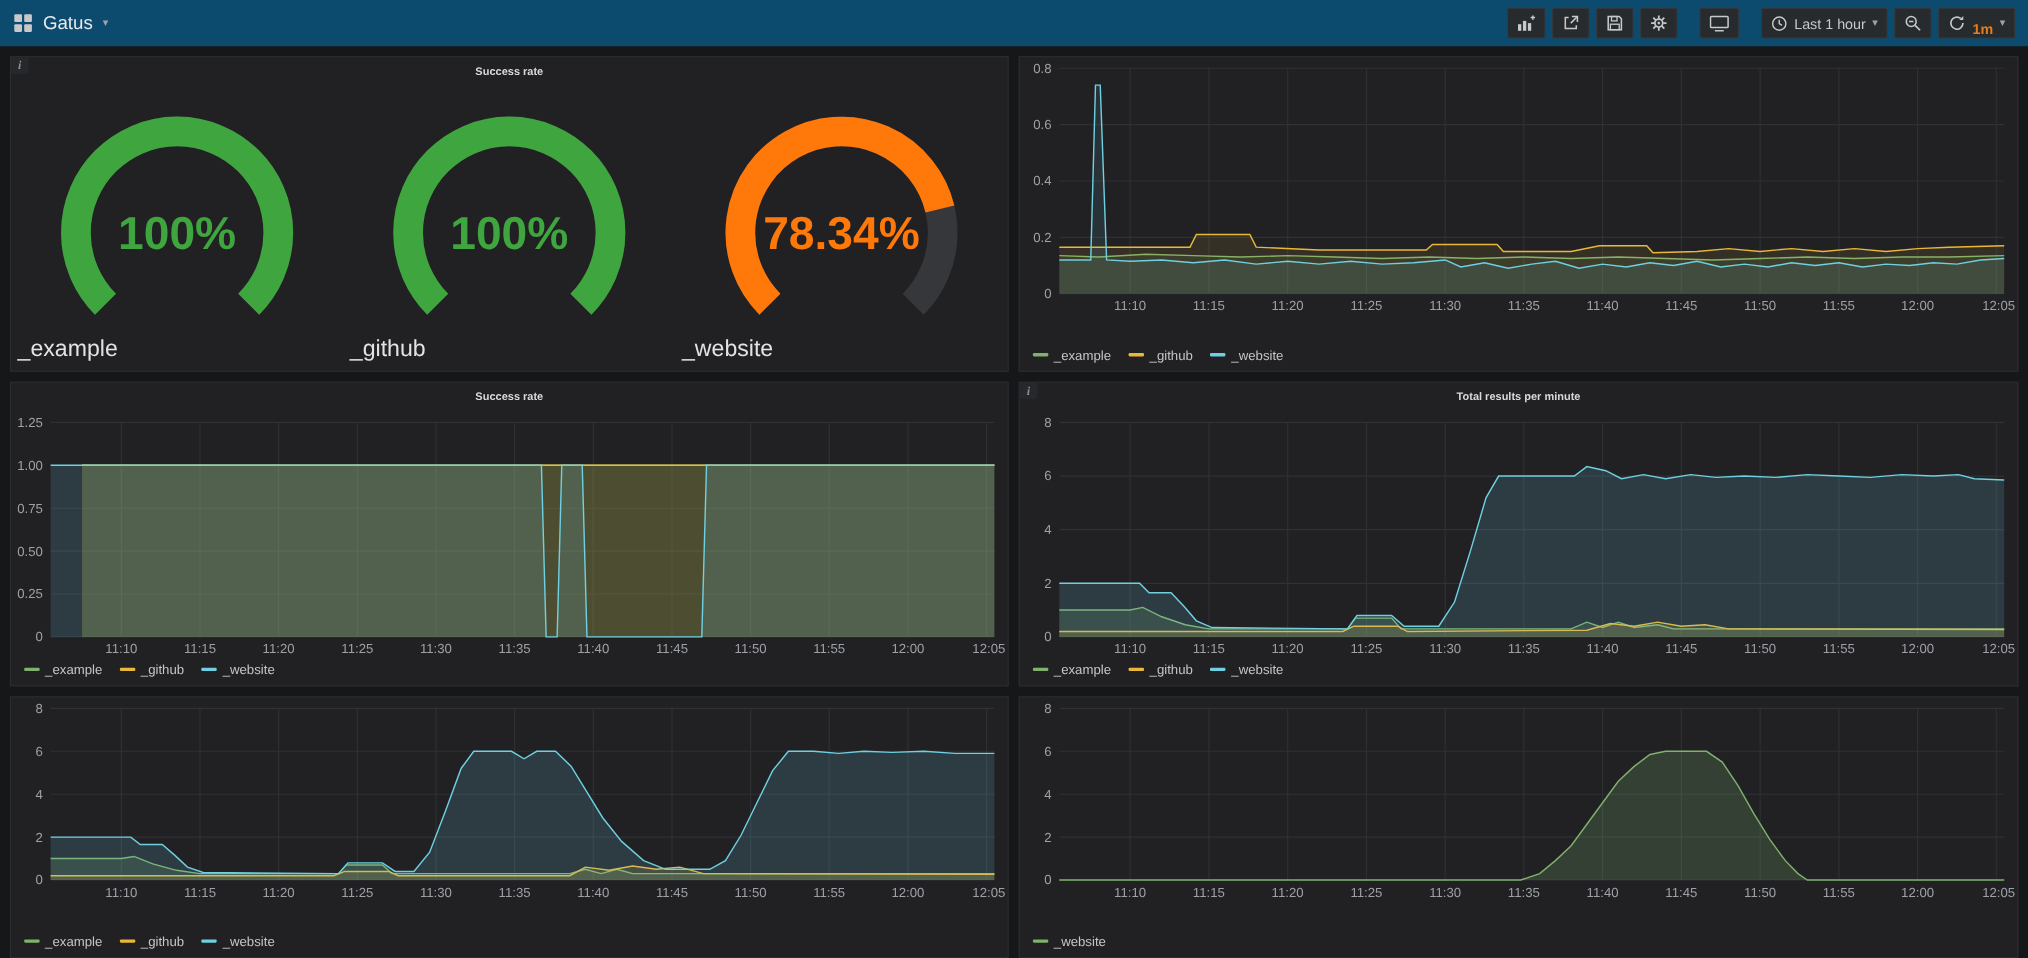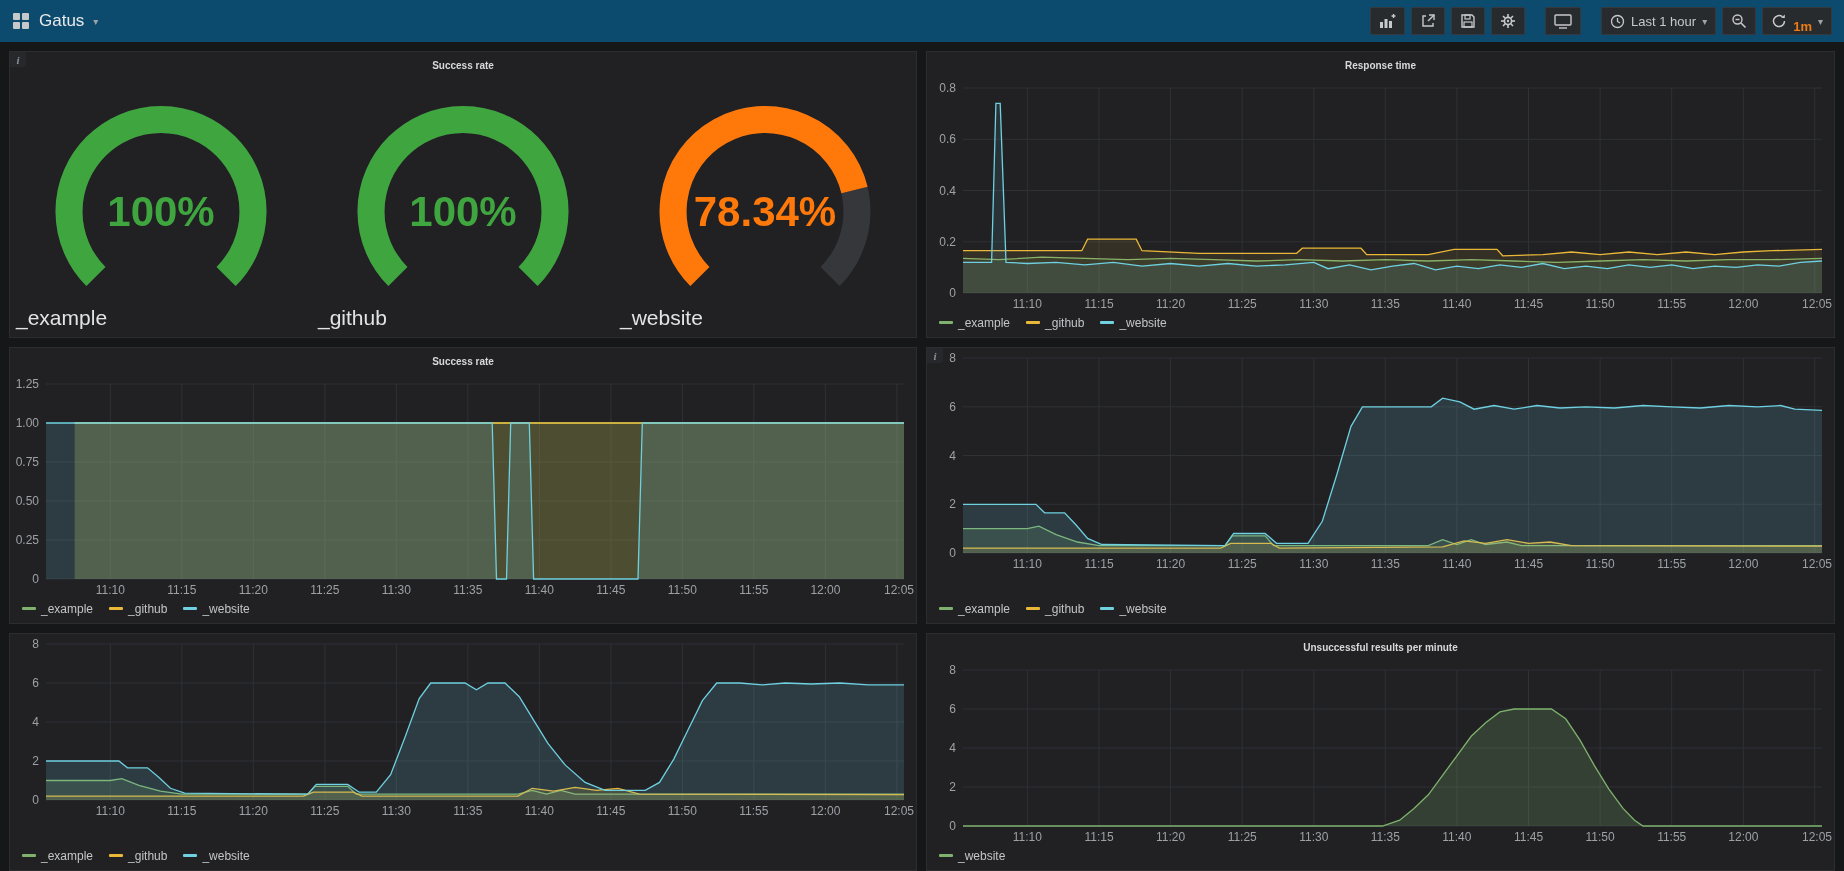--- a/index.html
+++ b/index.html
@@ -156,23 +156,20 @@
             <path d="M 79.9 190.5 A 92 92 0 1 1 210.1 190.5" stroke="#35373b" stroke-width="27" fill="none"></path>
             <path d="M 79.9 190.5 A 92 92 0 1 1 234.5 104.0" stroke="#ff780a" stroke-width="27" fill="none"></path>
             <text x="145" y="140.4" text-anchor="middle" fill="#ff780a" class="gval">78.34%</text>
           </svg>
           <div class="gauge-label">_website</div>
         </div>
       </div>
   </div>
 
   <div class="panel">
-    <div class="panel-header">
-      <span class="panel-title">Response time</span>
-    </div>
     <div class="panel-body">
       <div class="chart"><svg width="907" height="235">
             <line x1="100.4" y1="10" x2="100.4" y2="215" stroke="#2e3136"></line>
             <line x1="172.0" y1="10" x2="172.0" y2="215" stroke="#2e3136"></line>
             <line x1="243.6" y1="10" x2="243.6" y2="215" stroke="#2e3136"></line>
             <line x1="315.2" y1="10" x2="315.2" y2="215" stroke="#2e3136"></line>
             <line x1="386.8" y1="10" x2="386.8" y2="215" stroke="#2e3136"></line>
             <line x1="458.3" y1="10" x2="458.3" y2="215" stroke="#2e3136"></line>
             <line x1="529.9" y1="10" x2="529.9" y2="215" stroke="#2e3136"></line>
             <line x1="601.5" y1="10" x2="601.5" y2="215" stroke="#2e3136"></line>
@@ -269,20 +266,23 @@
       <div class="legend">
           <span class="li"><span class="sw" style="background:#7eb26d"></span>_example</span>
           <span class="li"><span class="sw" style="background:#eab839"></span>_github</span>
           <span class="li"><span class="sw" style="background:#6ed0e0"></span>_website</span>
         </div>
     </div>
   </div>
 
   <div class="panel">
     <div class="panel-info">i</div>
+    <div class="panel-header">
+      <span class="panel-title">Total results per minute</span>
+    </div>
     <div class="panel-body">
       <div class="chart"><svg width="907" height="225">
             <line x1="100.4" y1="10" x2="100.4" y2="205" stroke="#2e3136"></line>
             <line x1="172.0" y1="10" x2="172.0" y2="205" stroke="#2e3136"></line>
             <line x1="243.6" y1="10" x2="243.6" y2="205" stroke="#2e3136"></line>
             <line x1="315.2" y1="10" x2="315.2" y2="205" stroke="#2e3136"></line>
             <line x1="386.8" y1="10" x2="386.8" y2="205" stroke="#2e3136"></line>
             <line x1="458.3" y1="10" x2="458.3" y2="205" stroke="#2e3136"></line>
             <line x1="529.9" y1="10" x2="529.9" y2="205" stroke="#2e3136"></line>
             <line x1="601.5" y1="10" x2="601.5" y2="205" stroke="#2e3136"></line>
@@ -373,23 +373,20 @@
           </svg></div>
       <div class="legend">
           <span class="li"><span class="sw" style="background:#7eb26d"></span>_example</span>
           <span class="li"><span class="sw" style="background:#eab839"></span>_github</span>
           <span class="li"><span class="sw" style="background:#6ed0e0"></span>_website</span>
         </div>
     </div>
   </div>
 
   <div class="panel">
-    <div class="panel-header">
-      <span class="panel-title">Unsuccessful results per minute</span>
-    </div>
     <div class="panel-body">
       <div class="chart"><svg width="907" height="186">
             <line x1="100.4" y1="10" x2="100.4" y2="166" stroke="#2e3136"></line>
             <line x1="172.0" y1="10" x2="172.0" y2="166" stroke="#2e3136"></line>
             <line x1="243.6" y1="10" x2="243.6" y2="166" stroke="#2e3136"></line>
             <line x1="315.2" y1="10" x2="315.2" y2="166" stroke="#2e3136"></line>
             <line x1="386.8" y1="10" x2="386.8" y2="166" stroke="#2e3136"></line>
             <line x1="458.3" y1="10" x2="458.3" y2="166" stroke="#2e3136"></line>
             <line x1="529.9" y1="10" x2="529.9" y2="166" stroke="#2e3136"></line>
             <line x1="601.5" y1="10" x2="601.5" y2="166" stroke="#2e3136"></line>

